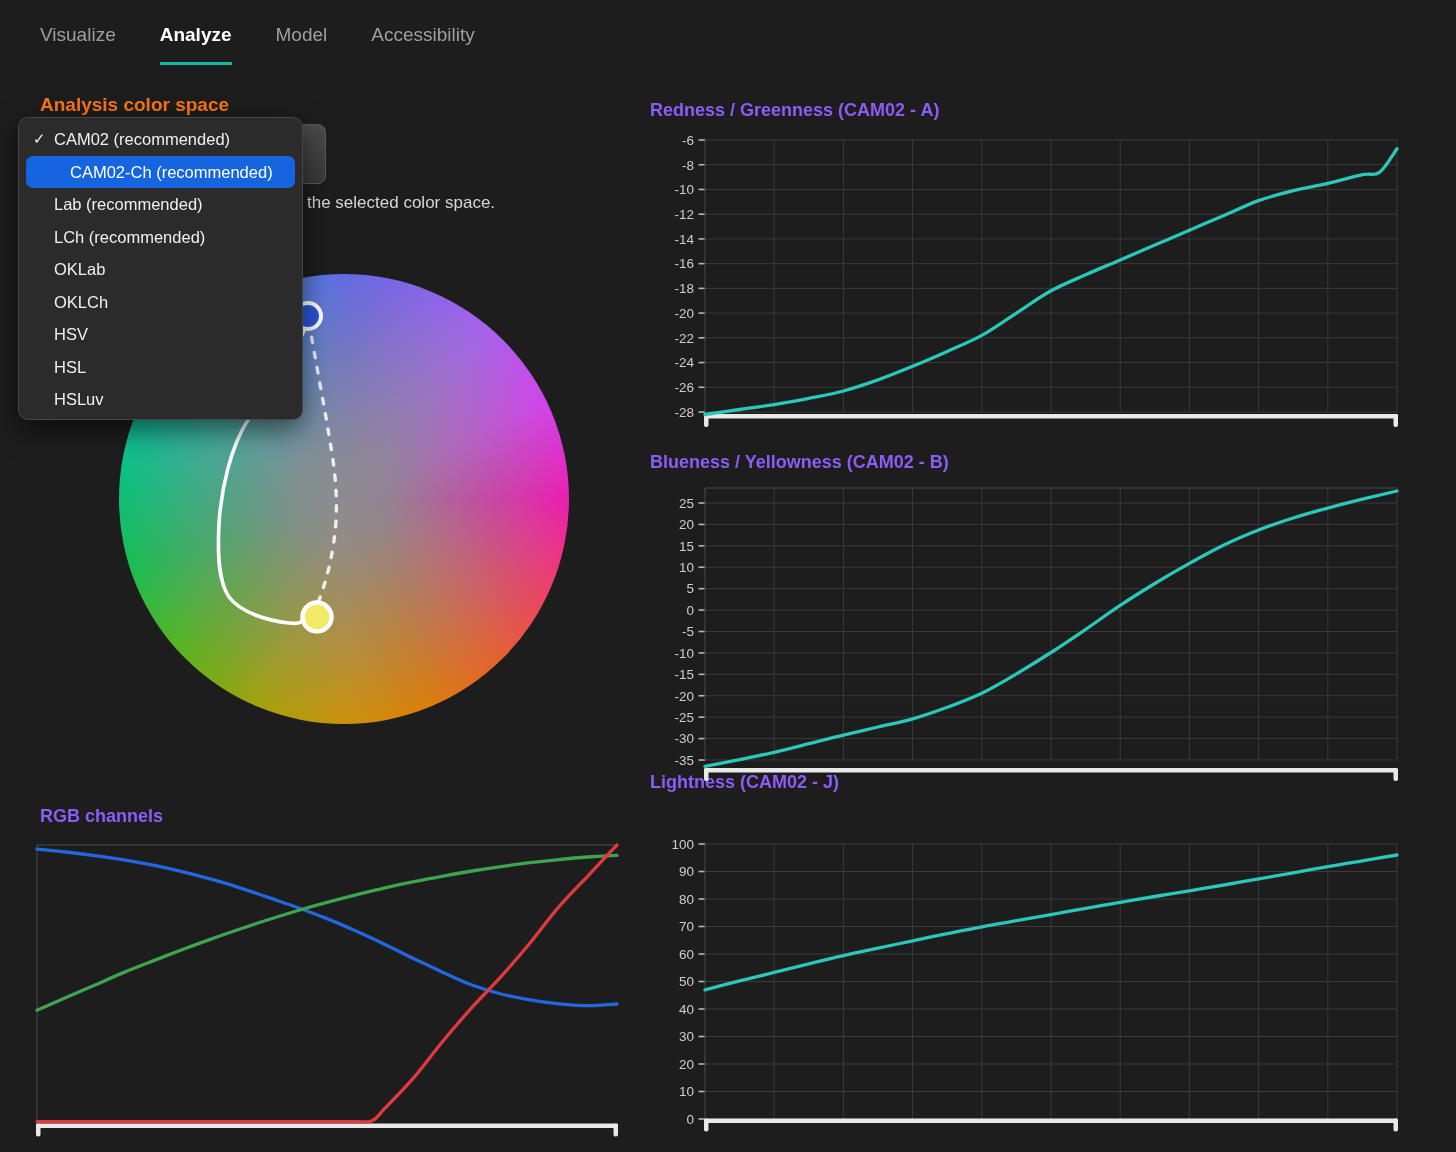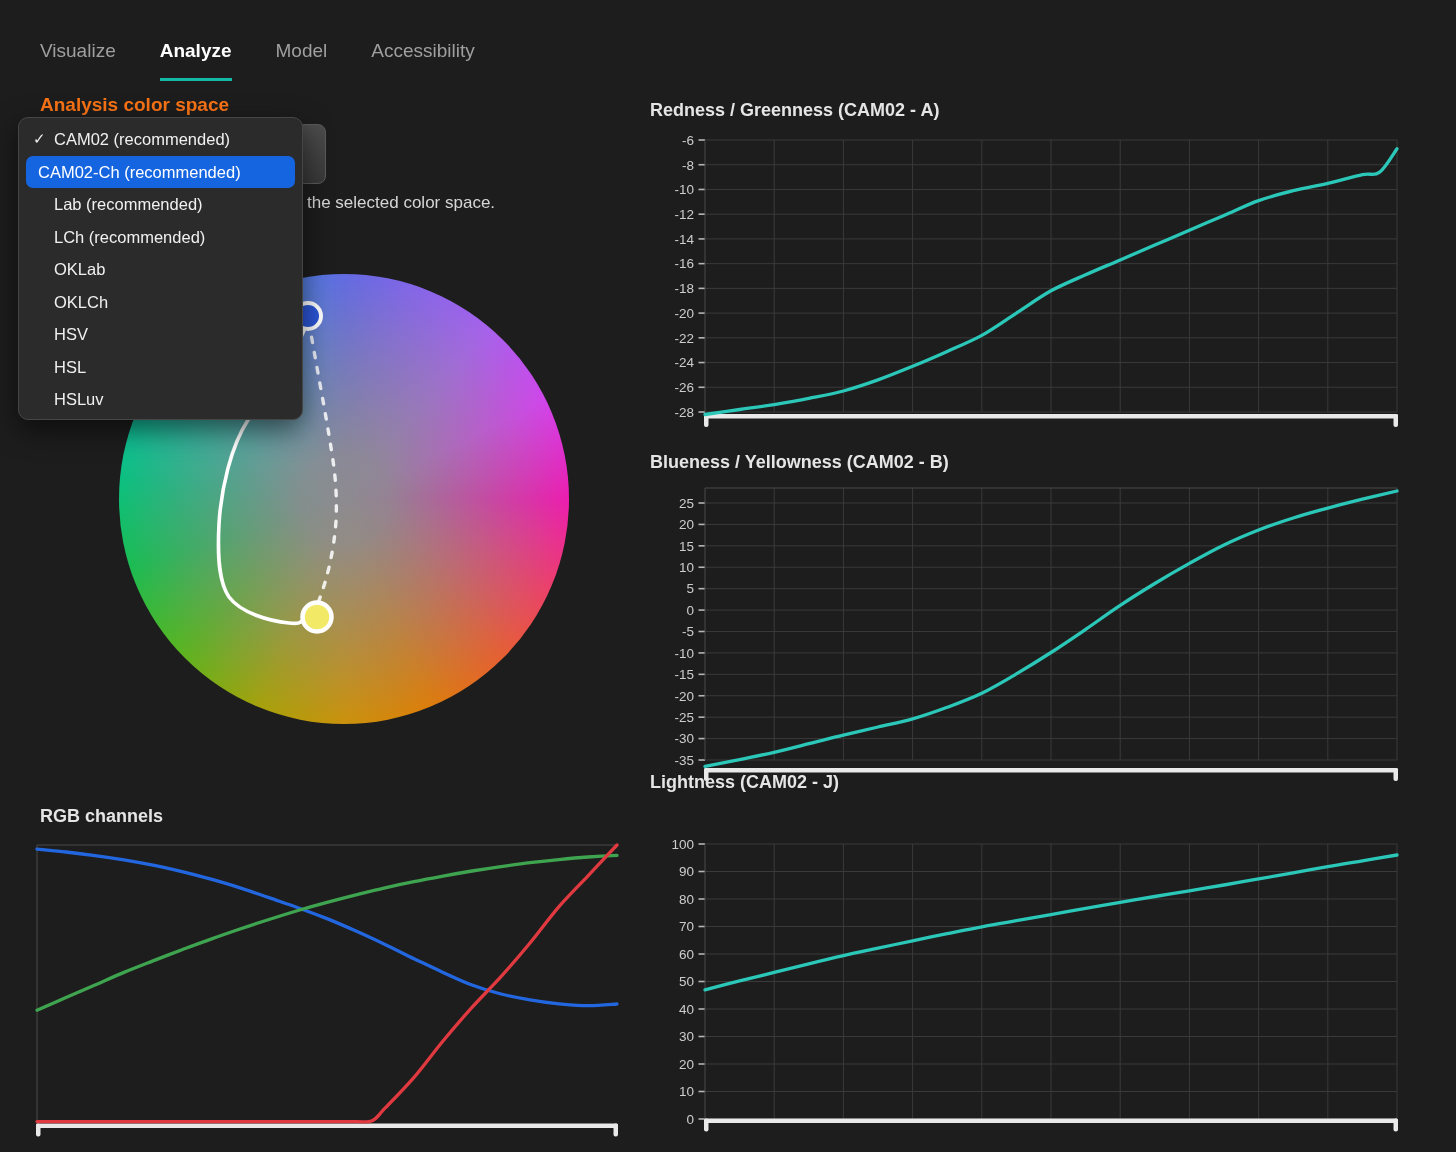--- a/index.html
+++ b/index.html
@@ -1,55 +1,55 @@
 <!DOCTYPE html>
 <html><head>
 <meta charset="utf-8">
 <style>
   html,body{margin:0;padding:0;background:#1d1d1d;}
   body{width:1456px;height:1152px;position:relative;overflow:hidden;
        font-family:"Liberation Sans",sans-serif;color:#eee;}
   .abs{position:absolute;}
 
   
-  .tabs{position:absolute;left:40px;top:40px;display:flex;column-gap:38px;gap:44px;}
+  .tabs{position:absolute;left:40px;top:24px;display:flex;column-gap:38px;gap:44px;}
   .tab{font-size:19px;color:#9f9f9f;padding-bottom:16px;cursor:pointer;}
   .tab.active{color:#ffffff;font-weight:700;border-bottom:3px solid #14b8a6;}
 
   
   .section-heading{position:absolute;left:40px;top:94px;font-size:19px;font-weight:700;color:#f97316;margin:0;}
   .desc{position:absolute;left:307px;top:193px;font-size:17px;color:#d6d6d6;z-index:1;text-align:right;}
 
   .select-remnant{position:absolute;left:296px;top:124px;width:28px;height:58px;
      background:linear-gradient(#4c4c4c,#383838);border:1px solid #5a5a5a;border-radius:8px;z-index:3;}
 
   
   .popup{position:absolute;left:18px;top:117px;width:285px;height:303px;background:#2b2b2b;
      border:1px solid #464646;border-radius:10px;box-shadow:0 10px 28px rgba(0,0,0,.55);
      z-index:10;padding:5px 0;box-sizing:border-box;}
   .popup ul{list-style:none;margin:0;padding:0;}
   .popup li{position:relative;height:32.5px;line-height:32.5px;font-size:16.5px;color:#f0f0f0;
      padding-left:35px;cursor:pointer;white-space:nowrap;}
-  .popup li.highlight{background:#1565e0;border-radius:7px;margin:0 7px;padding-left:12px;color:#fff;}
+  .popup li.highlight{background:#1565e0;border-radius:7px;margin:0 7px;padding-left:44px;color:#fff;}
   .popup .check{position:absolute;left:14px;top:0;font-size:15px;color:#f0f0f0;}
 
   
   .wheel-wrap{position:absolute;left:119px;top:274px;width:450px;height:450px;z-index:2;}
   .wheel{position:absolute;left:0;top:0;width:450px;height:450px;border-radius:50%;
      background:
        radial-gradient(circle, rgba(141,139,144,1) 0%, rgba(141,139,144,.92) 14%, rgba(141,139,144,0) 76%),
        conic-gradient(from 0deg,
          #5e68e8 0deg,#7f63ee 16deg,#a95ef4 40deg,#d63ff2 64deg,#f414b2 90deg,
          #f43a66 114deg,#ee5a2c 134deg,#e27d00 158deg,#d09200 180deg,#a8a300 202deg,
          #52b818 228deg,#12c04c 252deg,#00c47e 275deg,#0ac3ae 300deg,#28a8da 330deg,
          #4a7ce6 348deg,#5e68e8 360deg);}
   .wheel-overlay{position:absolute;left:0;top:0;}
 
   
-  .chart-title{position:absolute;margin:0;font-size:18px;font-weight:700;color:#e5e5e5;}
+  .chart-title{position:absolute;margin:0;font-size:18px;font-weight:700;color:#8b5cf6;}
   svg text{font-family:"Liberation Sans",sans-serif;}
 </style>
 </head>
 <body>
 
 <nav class="tabs">
   <div class="tab">Visualize</div>
   <div class="tab active">Analyze</div>
   <div class="tab">Model</div>
   <div class="tab">Accessibility</div>

